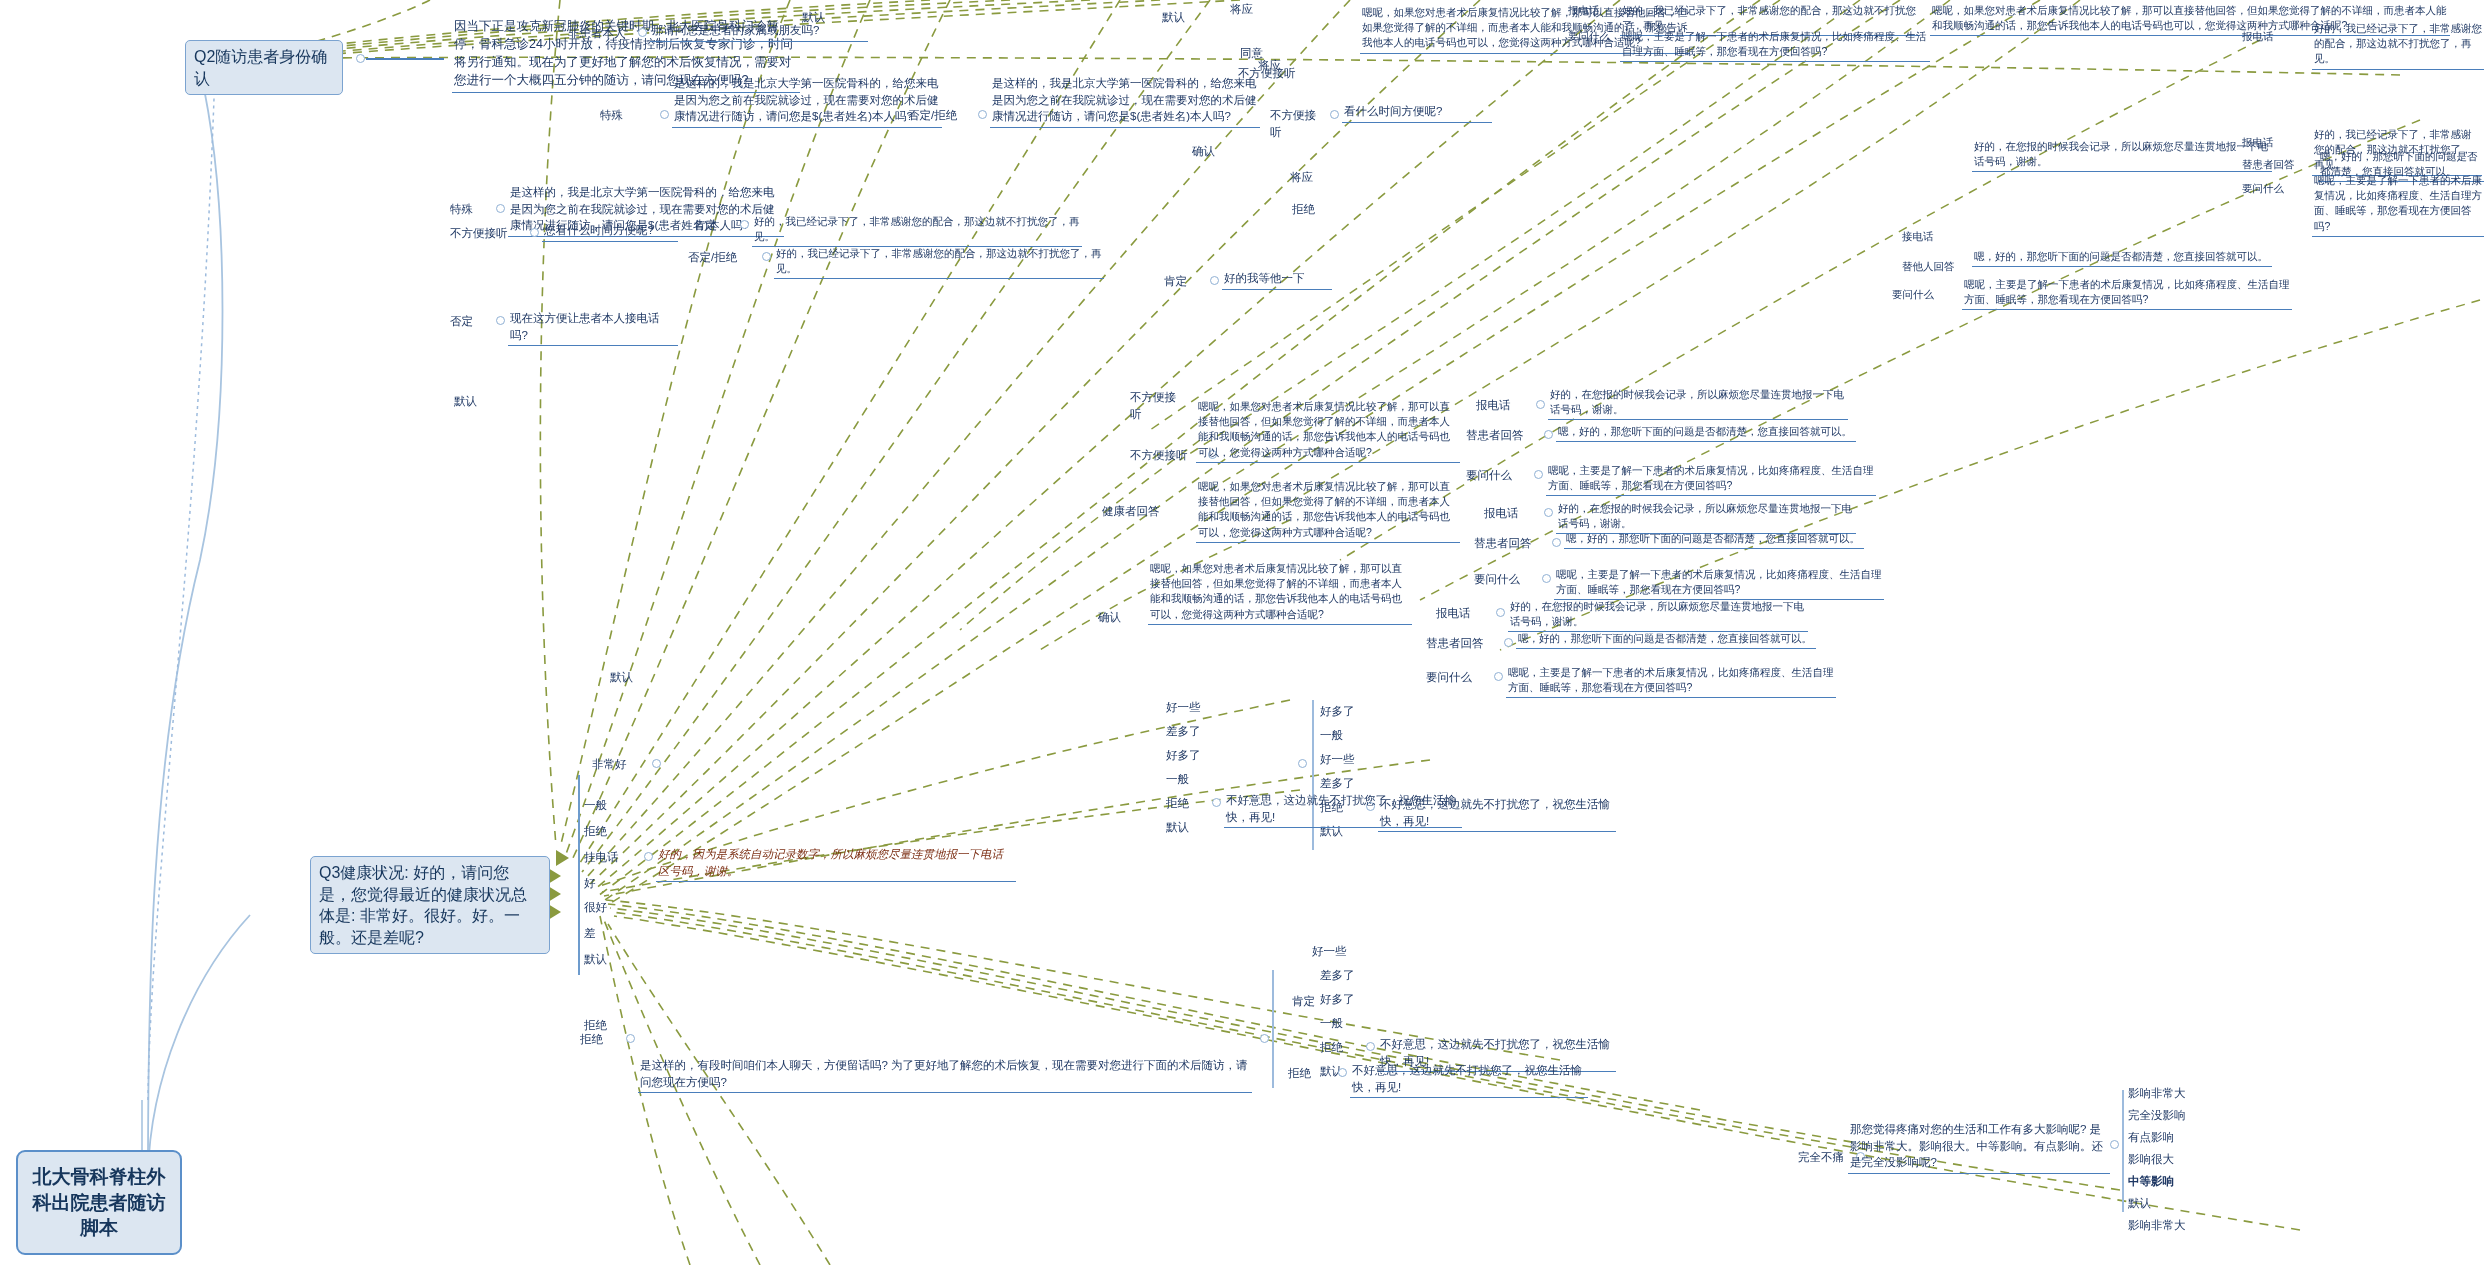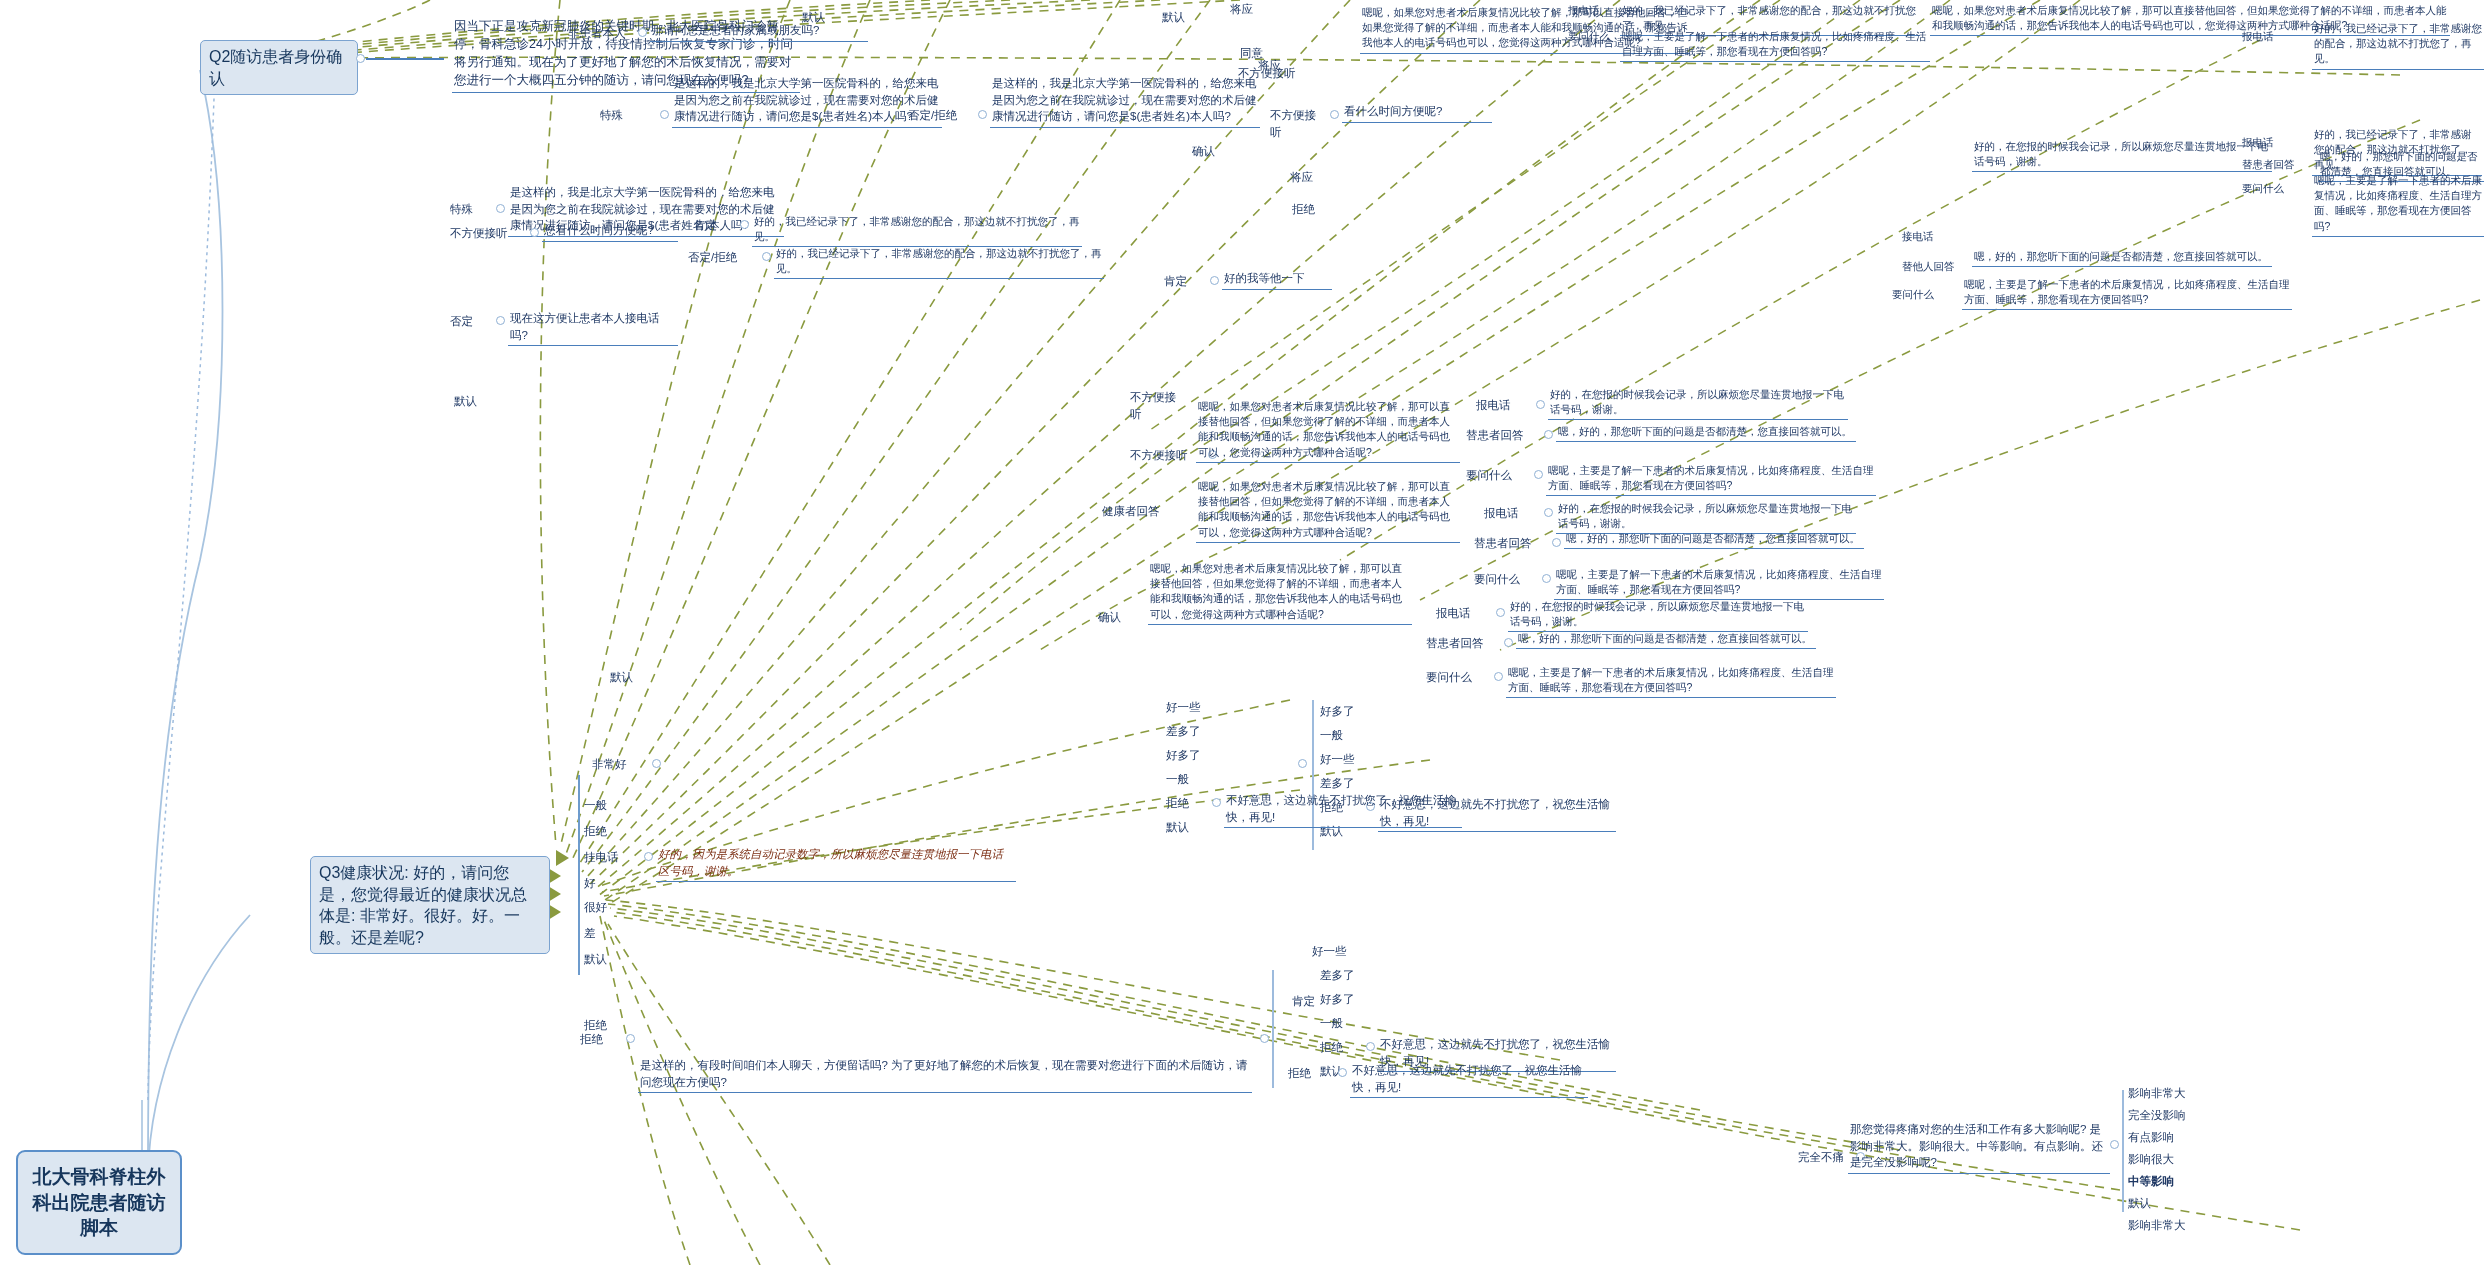--- a/index.html
+++ b/index.html
@@ -112,21 +112,21 @@
       <path d="M2260,40 C2000,170 1700,340 1340,560"></path>
       <path d="M2420,120 C2150,230 1800,400 1420,600"></path>
       <path d="M2480,300 C2200,380 1850,500 1500,650"></path>
       <path d="M1290,520 C1200,560 1120,600 1040,650"></path>
       <path d="M1200,440 C1120,500 1040,560 960,630"></path>
     </g>
   </svg>
 
   <div class="node root" style="left:16px;top:1150px;width:166px;">北大骨科脊柱外科出院患者随访脚本</div>
 
-  <div class="node branch" style="left:200px;top:40px;width:158px;">Q2随访患者身份确认</div>
+  <div class="node branch" style="left:185px;top:40px;width:158px;">Q2随访患者身份确认</div>
   <div class="dot" style="left:356px;top:54px;"></div>
   <div class="tick" style="left:366px;top:58px;width:78px;"></div>
 
   <div class="node topic" style="left:452px;top:16px;width:348px;">因当下正是攻克新冠肺炎的关键时期，北大医院骨科门诊暂停，骨科急诊24小时开放，待疫情控制后恢复专家门诊，时间将另行通知。现在为了更好地了解您的术后恢复情况，需要对您进行一个大概四五分钟的随访，请问您现在方便吗?</div>
 
   <div class="node topic plain small" style="left:566px;top:24px;width:70px;">非患者本人</div>
   <div class="dot" style="left:638px;top:28px;"></div>
   <div class="node topic small" style="left:650px;top:21px;width:218px;">那请问您是患者的家属或朋友吗?</div>
 
   <div class="node topic plain small" style="left:800px;top:8px;width:44px;">默认</div>

